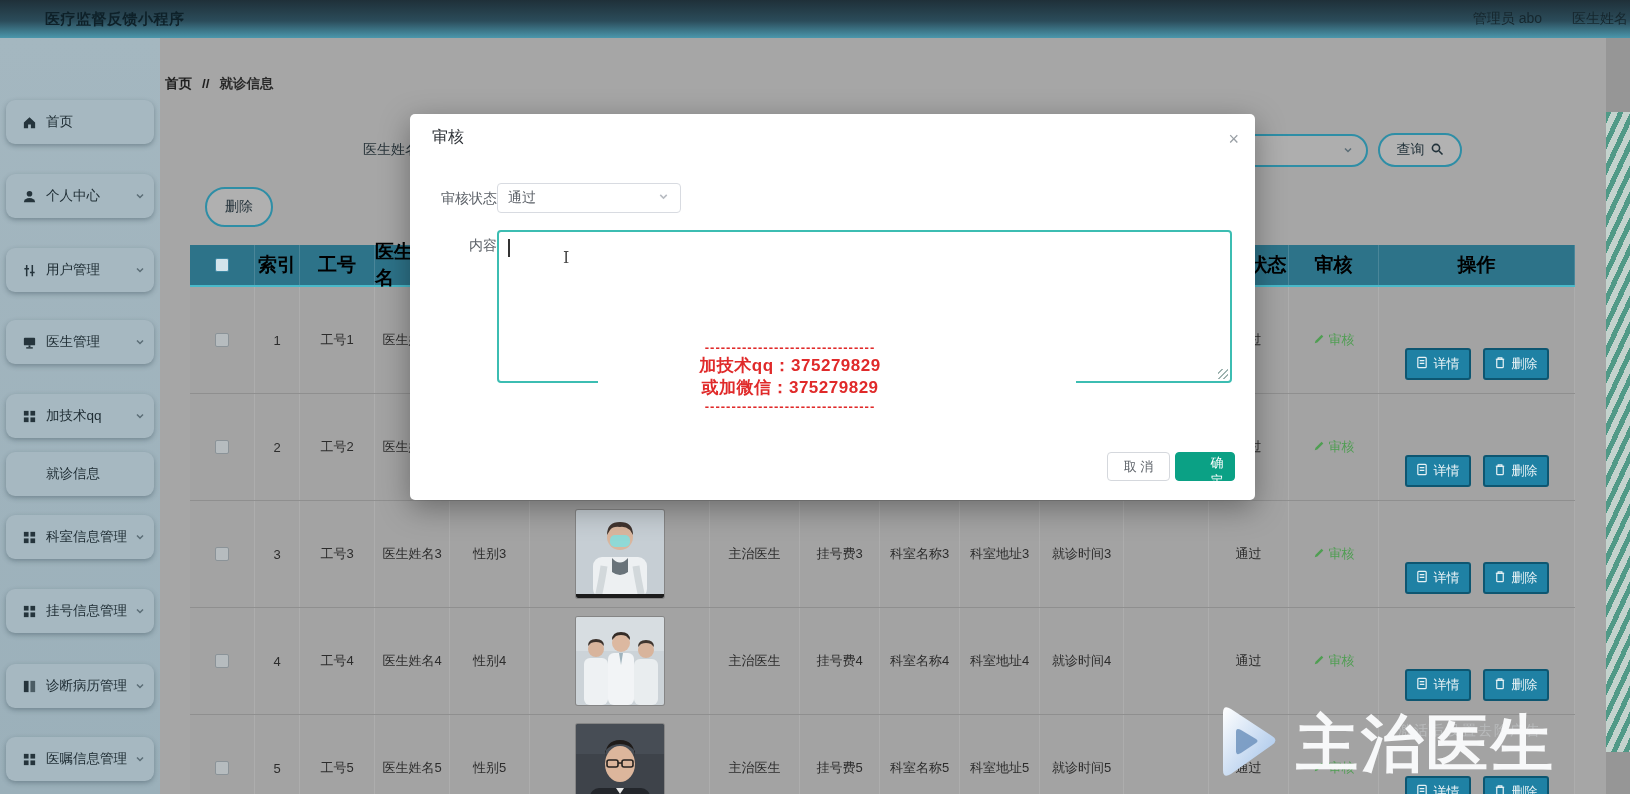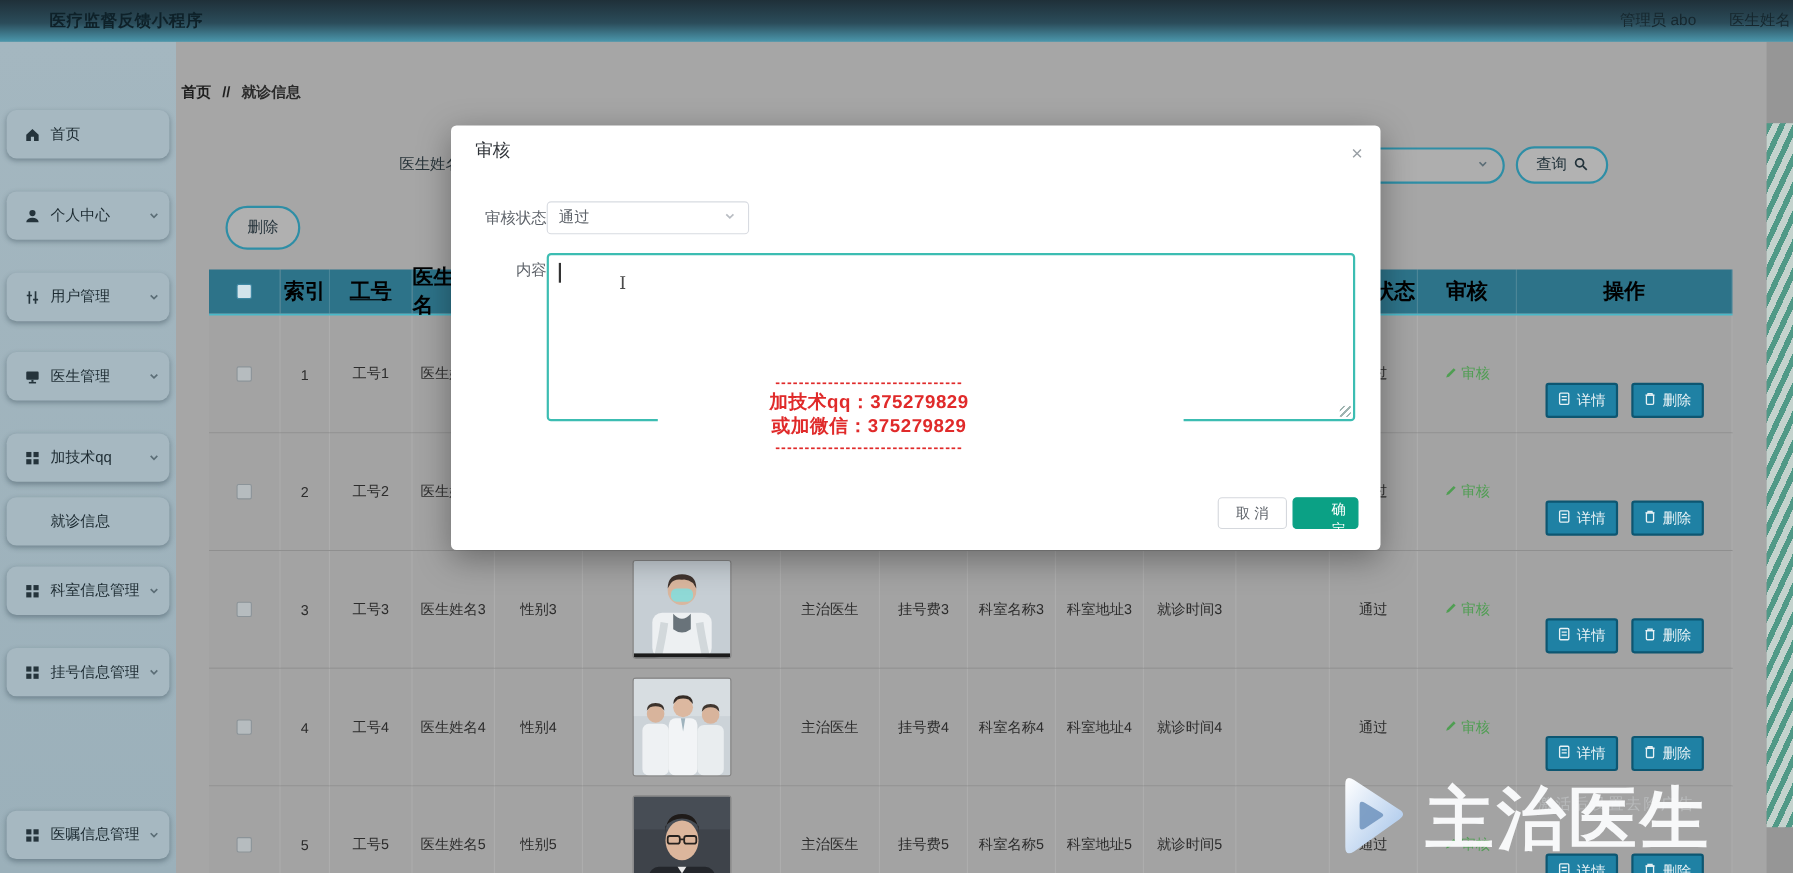--- a/index.html
+++ b/index.html
@@ -212,20 +212,34 @@
             <rect x="9" y="9" width="5" height="5"></rect>
           </svg>
         </span>
         <span class="s-label">挂号信息管理</span>
         <span class="s-chev">
           <svg width="12" height="12" viewBox="0 0 12 12" fill="none" stroke="#5b6d76" stroke-width="1.5">
             <path d="M3 4.5 L6 7.5 L9 4.5"></path>
           </svg>
         </span>
       </div>
+      <div class="side-item" style="top: 626px;">
+        <span class="s-icon">
+          <svg width="15" height="15" viewBox="0 0 16 16" fill="#25343c">
+            <path d="M2 2 H7 V14 H2 Z"></path>
+            <path d="M9 2 H14 V14 H9 Z" fill-opacity=".7"></path>
+          </svg>
+        </span>
+        <span class="s-label">诊断病历管理</span>
+        <span class="s-chev">
+          <svg width="12" height="12" viewBox="0 0 12 12" fill="none" stroke="#5b6d76" stroke-width="1.5">
+            <path d="M3 4.5 L6 7.5 L9 4.5"></path>
+          </svg>
+        </span>
+      </div>
       <div class="side-item" style="top: 699px;">
         <span class="s-icon">
           <svg width="15" height="15" viewBox="0 0 16 16" fill="#25343c">
             <rect x="2" y="2" width="5" height="5"></rect>
             <rect x="9" y="2" width="5" height="5"></rect>
             <rect x="2" y="9" width="5" height="5"></rect>
             <rect x="9" y="9" width="5" height="5"></rect>
           </svg>
         </span>
         <span class="s-label">医嘱信息管理</span>
@@ -256,21 +270,21 @@
   </button>
 
   <button class="delete-pill">删除</button>
 
   <div class="table" id="table">
       <div class="t-head">
         <div class="t-hcell" style="width: 65px;">
           <div class="cb head"></div>
         </div>
         <div class="t-hcell" style="width: 45px;">索引</div>
-        <div class="t-hcell" style="width: 75px; text-decoration: underline;">工号</div>
+        <div class="t-hcell" style="width: 75px;">工号</div>
         <div class="t-hcell" style="width: 75px;">医生姓名</div>
         <div class="t-hcell" style="width: 80px;">性别</div>
         <div class="t-hcell" style="width: 180px;">照片</div>
         <div class="t-hcell" style="width: 90px;">主治医生</div>
         <div class="t-hcell" style="width: 80px;">挂号费</div>
         <div class="t-hcell" style="width: 80px;">科室名称</div>
         <div class="t-hcell" style="width: 80px;">科室地址</div>
         <div class="t-hcell" style="width: 84px;">就诊时间</div>
         <div class="t-hcell" style="width: 85px;">审核回复</div>
         <div class="t-hcell" style="width: 80px;">审核状态</div>

